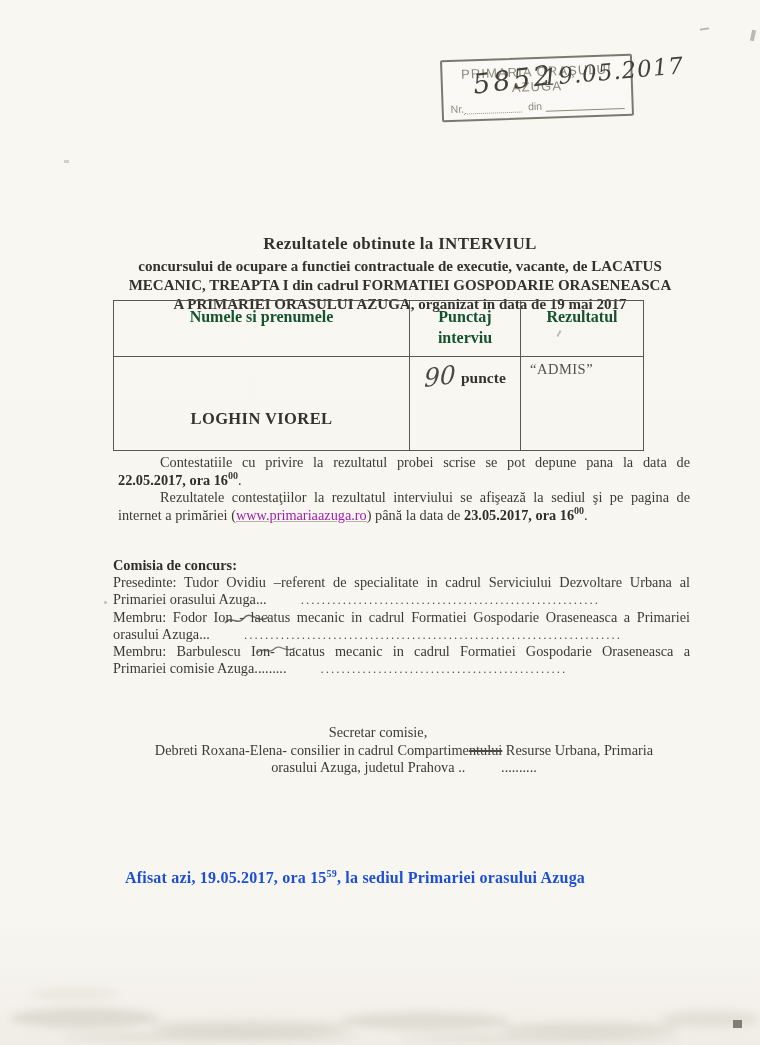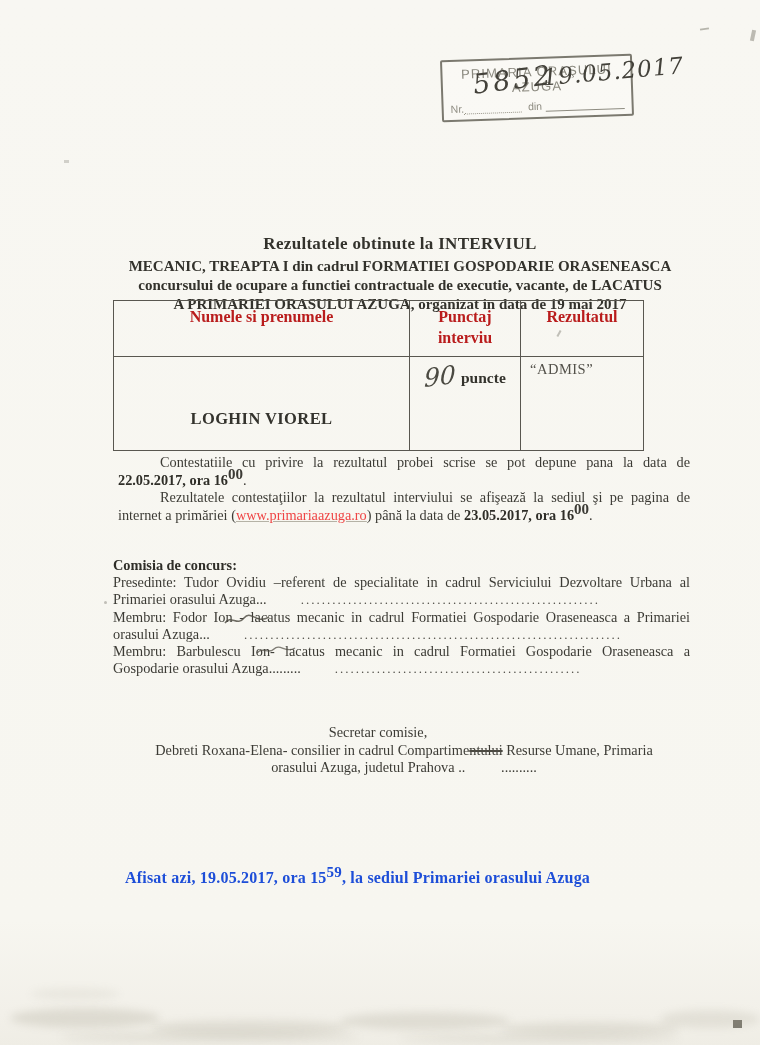--- a/index.html
+++ b/index.html
@@ -5,21 +5,21 @@
   html,body{margin:0;padding:0;}
   body{
     width:760px;height:1045px;position:relative;overflow:hidden;
     background:
       linear-gradient(180deg, #f8f7f2 0%, #f7f6f0 88%, #f2f0e9 97%, #efede5 100%);
     font-family:"Liberation Serif", serif;
     color:#3a3933;
   }
   .abs{position:absolute;}
   .jline{text-align:justify;text-align-last:justify;}
-  sup{font-size:15px;vertical-align:super;line-height:0;font-weight:bold;}
+  sup{font-size:10px;vertical-align:super;line-height:0;font-weight:bold;}
 
   
   .stamp{
     left:441px;top:57px;width:188px;height:58px;
     border:2px solid #7b796f;border-radius:2px;
     transform:rotate(-2deg);
     background:rgba(255,255,255,0.25);
   }
   .stamp-org{
     margin-top:5px;text-align:center;
@@ -48,32 +48,32 @@
 
   
   table.results{
     position:absolute;left:113px;top:300px;width:527px;
     border-collapse:collapse;table-layout:fixed;
   }
   table.results td, table.results th{
     border:1px solid #595750;padding:0;vertical-align:top;
   }
   th.c1{width:295px;} th.c2{width:110px;} th.c3{width:122px;}
-  .th-cell{font-size:16px;font-weight:bold;text-align:center;padding-top:5px;line-height:21px;height:50px;color:#b91c1c;}
+  .th-cell{font-size:16px;font-weight:bold;text-align:center;padding-top:5px;line-height:21px;height:50px;color:#14532d;}
   .row-cell{height:41px;padding-top:3px;}
   .name-cell{text-align:center;font-weight:bold;font-size:16.5px;padding-top:8px;letter-spacing:0.4px;color:#34332d;margin-top:44px;}
   .score-cell{text-align:center;}
   .hw90{display:inline-block;font-size:25px;transform:rotate(-7deg) skewX(-8deg);color:#4b4a42;margin-right:5px;position:relative;top:2px;}
   .score-unit{font-weight:bold;font-size:15.5px;color:#34332d;}
   .result-cell{text-align:left;padding:4px 0 0 9px;font-size:14.5px;color:#53514a;letter-spacing:0.5px;}
 
   
   .paras{left:118px;top:454px;width:572px;font-size:14.3px;line-height:17.6px;color:#3c3b35;}
   .indent{text-indent:42px;}
-  .weblink{color:#ef4444;text-decoration:underline;text-decoration-color:#b5b2a6;}
+  .weblink{color:#a21caf;text-decoration:underline;text-decoration-color:#b5b2a6;}
   .pbold{font-weight:bold;color:#2f2e28;}
 
   
   .commission{left:113px;top:557px;width:577px;font-size:14.3px;line-height:17.2px;color:#3c3b35;}
   .com-head{font-weight:bold;color:#2f2e28;}
   .leader{letter-spacing:2px;color:#55534c;margin-left:34px;font-size:13px;}
 
   
   .secretary{left:118px;top:724px;width:572px;text-align:center;font-size:14.3px;line-height:17.6px;color:#3c3b35;}
   .sec-title{margin-right:52px;}
@@ -99,22 +99,22 @@
     <span class="stamp-din">din</span>
     <span class="stamp-blank2"></span>
   </div>
   <div class="abs hw hw-nr">5852</div>
   <div class="abs hw hw-date">19.05.2017</div>
 </div>
 
 <div class="abs titleblock">
   <div class="title-main">Rezultatele obtinute la INTERVIUL</div>
   <div class="title-sub">
+    <div>concursului de ocupare a functiei contractuale de executie, vacante, de LACATUS</div>
     <div>MECANIC, TREAPTA I din cadrul FORMATIEI GOSPODARIE ORASENEASCA</div>
-    <div>concursului de ocupare a functiei contractuale de executie, vacante, de LACATUS</div>
     <div>A PRIMARIEI ORASULUI AZUGA, organizat in data de 19 mai 2017</div>
   </div>
 </div>
 
 <table class="results">
   <tbody>
       <tr>
     <th class="c1">
           <div class="th-cell">Numele si prenumele</div>
         </th>
@@ -151,26 +151,26 @@
   <div><span>internet a primăriei (</span><span class="weblink">www.primariaazuga.ro</span><span>) până la data de </span><span class="pbold">23.05.2017, ora 16</span><sup>00</sup><span>.</span></div>
 </div>
 
 <div class="abs commission">
   <div class="com-head">Comisia de concurs:</div>
   <div class="jline">Presedinte: Tudor Ovidiu –referent de specialitate in cadrul Serviciului Dezvoltare Urbana al</div>
   <div><span>Primariei orasului Azuga...</span><span class="leader">.........................................................</span></div>
   <div class="jline">Membru: Fodor Ion - lacatus mecanic in cadrul Formatiei Gospodarie Oraseneasca a Primariei</div>
   <div><span>orasului Azuga...</span><span class="leader">........................................................................</span></div>
   <div class="jline">Membru: Barbulescu Ion- lacatus mecanic in cadrul Formatiei Gospodarie Oraseneasca a</div>
-  <div><span>Gospodarie orasului Azuga.........</span><span class="leader">...............................................</span></div>
+  <div><span>Primariei comisie Azuga.........</span><span class="leader">...............................................</span></div>
 </div>
 
 <div class="abs secretary">
   <div class="sec-title">Secretar comisie,</div>
-  <div><span>Debreti Roxana-Elena- consilier in cadrul Compartime</span><span class="strike">ntului</span><span> Resurse Umane, Primaria</span></div>
+  <div><span>Debreti Roxana-Elena- consilier in cadrul Compartime</span><span class="strike">ntului</span><span> Resurse Urbana, Primaria</span></div>
   <div class="pre">orasului Azuga, judetul Prahova ..          ..........</div>
 </div>
 
 <div class="abs footer">
   <span>Afisat azi, 19.05.2017, ora 15</span><sup>59</sup><span>, la sediul Primariei orasului Azuga</span>
 </div>
 
 <svg class="squig" style="left:223px;top:612px;" width="48" height="16" viewBox="0 0 48 16">
   <path d="M2 11 C8 2, 14 15, 21 6 S33 13, 46 5" fill="none" stroke="#4b4940" stroke-width="1.5" opacity="0.8"></path>
 </svg>

